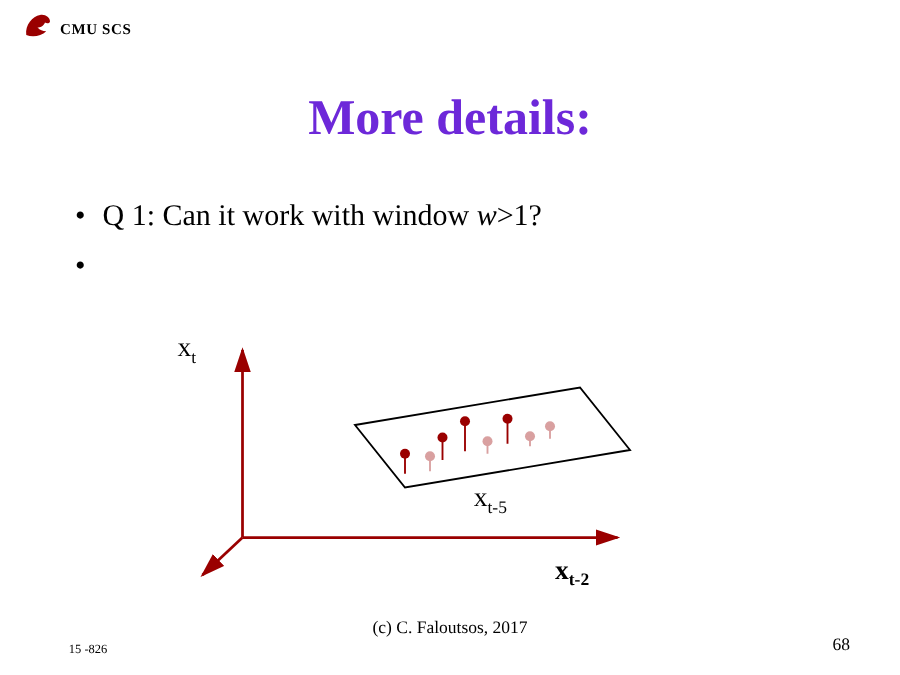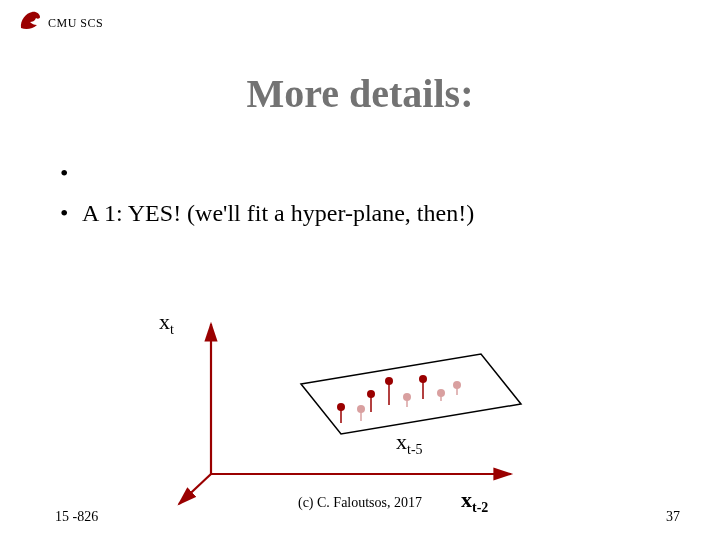--- a/index.html
+++ b/index.html
@@ -15,34 +15,34 @@
   }
   .header {
     position: absolute;
     top: 8px;
     left: 18px;
     display: flex;
     align-items: center;
   }
   .header-label {
     font-size: 12px;
-    font-weight: normal;
+    font-weight: bold;
     color: #000;
     margin-left: 4px;
     letter-spacing: 0.5px;
   }
   .title {
     position: absolute;
     top: 70px;
     left: 0;
     width: 720px;
     text-align: center;
     font-size: 40px;
     font-weight: bold;
-    color: #737373;
+    color: #6d28d9;
   }
   .bullets {
     position: absolute;
     top: 155px;
     left: 60px;
     width: 600px;
     font-size: 24px;
     line-height: 1.5;
   }
   .bullet {
@@ -50,39 +50,38 @@
     align-items: baseline;
     margin-bottom: 4px;
   }
   .bullet-dot {
     width: 22px;
     flex: 0 0 22px;
   }
   .chart-area {
     position: absolute;
     top: 265px;
-    left: 161px;
+    left: 144px;
     width: 380px;
     height: 210px;
-    margin-top: 44px;
   }
   .axis-label {
     position: absolute;
     font-size: 22px;
     font-family: "Times New Roman", Times, serif;
   }
   .axis-label sub {
     font-size: 14px;
     vertical-align: sub;
   }
   .footer-left {
     position: absolute;
     bottom: 15px;
     left: 55px;
-    font-size: 14px;
+    font-size: 10px;
   }
   .footer-center {
     position: absolute;
     bottom: 29px;
     left: 0;
     width: 720px;
     text-align: center;
     font-size: 14px;
   }
   .footer-right {
@@ -103,24 +102,26 @@
     </svg>
   </span>
   <span class="header-label">CMU SCS</span>
 </div>
 
 <div class="title">More details:</div>
 
 <div class="bullets">
   <div class="bullet">
     <span class="bullet-dot">•</span>
+    <span>
+      <span>Q 1: Can it work with window </span><span class="italic">w</span><span>&gt;1?</span>
+    </span>
   </div>
   <div class="bullet">
     <span class="bullet-dot">•</span>
-    <span>A 1: YES! (we'll fit a hyper-plane, then!)</span>
   </div>
 </div>
 
 <div class="chart-area">
   <svg width="380" height="210" viewBox="0 0 380 210">
     <defs>
       <marker id="arrowR" markerWidth="10" markerHeight="10" refX="8" refY="3" orient="auto">
         <path d="M0,0 L0,6 L9,3 z" fill="#9a0000"></path>
       </marker>
     </defs>
@@ -174,13 +175,13 @@
   <div class="axis-label" style="left:235px; top:120px;">
     <span>x</span><sub>t-5</sub>
   </div>
   <div class="axis-label" style="left:300px; top:178px;font-weight:bold;">
     <span>x</span><sub>t-2</sub>
   </div>
 </div>
 
 <div class="footer-left">15 -826</div>
 <div class="footer-center">(c) C. Faloutsos, 2017</div>
-<div class="footer-right">37</div>
+<div class="footer-right">68</div>
 
 </body></html>

